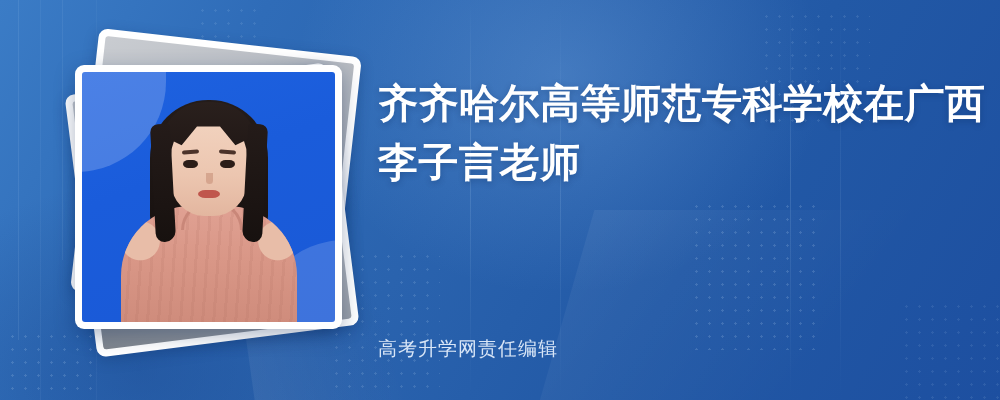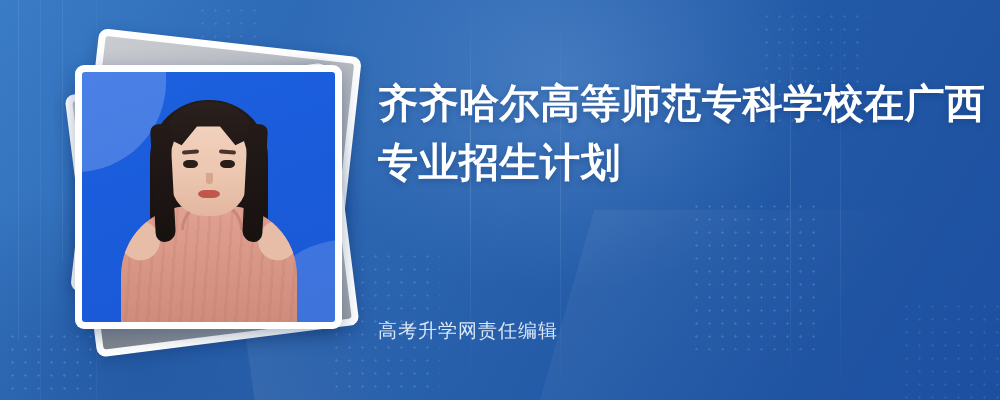--- a/index.html
+++ b/index.html
@@ -197,21 +197,21 @@
     letter-spacing:.5px;
     text-shadow:0 2px 6px rgba(8,34,80,.30);
   }
   .title .line{display:block;white-space:nowrap;}
   .author{
     position:absolute;left:15px;top:274px;
     color:#ffffff;font-size:27px;font-weight:bold;letter-spacing:2.5px;
     text-shadow:0 2px 5px rgba(8,34,80,.30);
   }
   .byline{
-    position:absolute;left:0;top:318px;
+    position:absolute;left:0;top:336px;
     color:#d9e6f7;font-size:19px;font-weight:normal;letter-spacing:1px;
   }
 </style>
 </head>
 <body>
 
 <div class="banner">
 
   <div class="bg-glow"></div>
   <div class="bg-glow-2"></div>
@@ -260,18 +260,18 @@
           <div class="p-hair-r"></div>
         </div>
       </div>
     </div>
 
   </div>
 
   <div class="text-col">
     <div class="title">
       <span class="line">齐齐哈尔高等师范专科学校在广西</span>
-      <span class="line">专业招生计划</span>
+      <span class="line">李子言老师</span>
     </div>
     <div class="byline">高考升学网责任编辑</div>
   </div>
 
 </div>
 
 </body></html>

